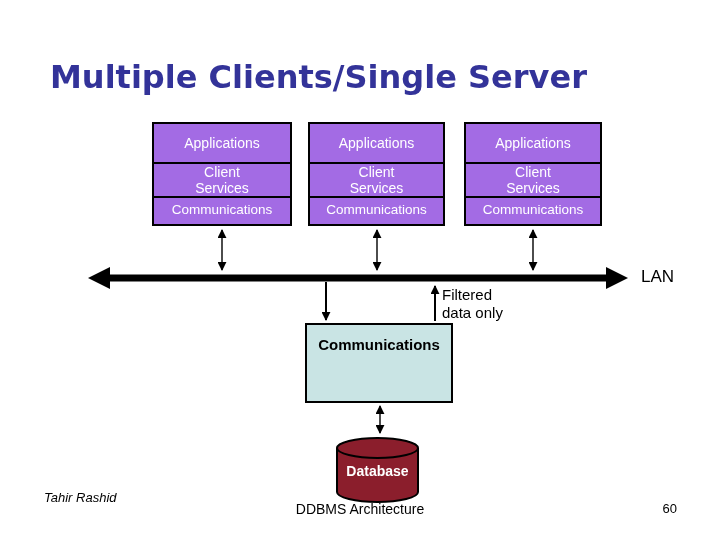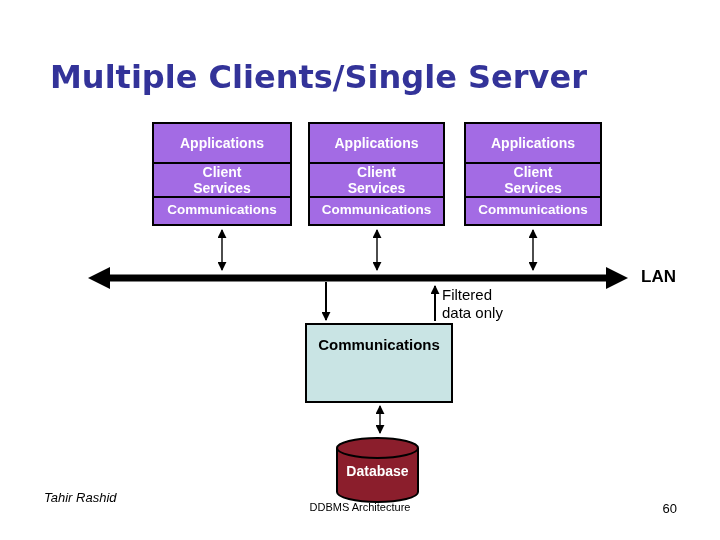--- a/index.html
+++ b/index.html
@@ -22,28 +22,28 @@
     white-space:nowrap;z-index:3;margin-top:34px;
   }
   svg.overlay{position:absolute;left:0;top:0;z-index:1;pointer-events:none;}
   .client-stack{
     position:absolute;top:122px;height:104px;
     border:2px solid var(--line-black);background:var(--client-purple);
     display:flex;flex-direction:column;z-index:2;
   }
   .client-stack .cell{
     display:flex;flex-direction:column;align-items:center;justify-content:center;
-    color:#ffffff;font-weight:bold;font-size:14px;line-height:16px;
+    color:#ffffff;font-weight:normal;font-size:14px;line-height:16px;
     text-align:center;white-space:nowrap;
   }
   .cell.c-app{height:38px;}
   .cell.c-cs{height:34px;border-top:2px solid var(--line-black);}
   .cell.c-comm{height:26px;border-top:2px solid var(--line-black);font-size:13.5px;}
   .lan-label{
-    position:absolute;left:641px;top:267px;font-size:17px;font-weight:bold;
+    position:absolute;left:641px;top:267px;font-size:17px;font-weight:normal;
     color:var(--line-black);z-index:2;
   }
   .note{
     position:absolute;font-size:15px;line-height:18px;color:var(--line-black);
     z-index:2;white-space:nowrap;
   }
   .note.high-level{left:232px;top:284px;}
   .note.filtered{left:442px;top:286px;}
   .server-stack{
     position:absolute;left:305px;top:323px;width:148px;height:80px;
@@ -54,21 +54,21 @@
     display:flex;align-items:center;justify-content:center;
     color:var(--line-black);font-weight:bold;font-size:15px;white-space:nowrap;
   }
   .cell.s-comm{height:38px;}
   .cell.s-dbms{height:38px;border-top:1px solid var(--line-black);}
   .db-label{
     position:absolute;left:337px;top:463px;width:81px;text-align:center;
     color:#ffffff;font-weight:bold;font-size:14px;z-index:2;
   }
   .footer-author{position:absolute;left:44px;top:490px;font-size:13px;color:var(--line-black);z-index:4;font-style:italic;}
-  .footer-center{position:absolute;left:0;top:501px;width:720px;text-align:center;font-size:11px;color:var(--line-black);z-index:4;}
+  .footer-center{position:absolute;left:0;top:501px;width:720px;text-align:center;font-size:14px;color:var(--line-black);z-index:4;}
   .footer-page{position:absolute;right:43px;top:501px;font-size:13px;color:var(--line-black);z-index:4;}
 </style>
 </head>
 <body>
 
 <div class="slide">
 
   <svg class="overlay" width="720" height="540" viewBox="0 0 720 540">
     <defs>
       <marker id="arr" viewBox="0 0 10 10" refX="9" refY="5" markerWidth="9" markerHeight="9" markerUnits="userSpaceOnUse" orient="auto-start-reverse">

